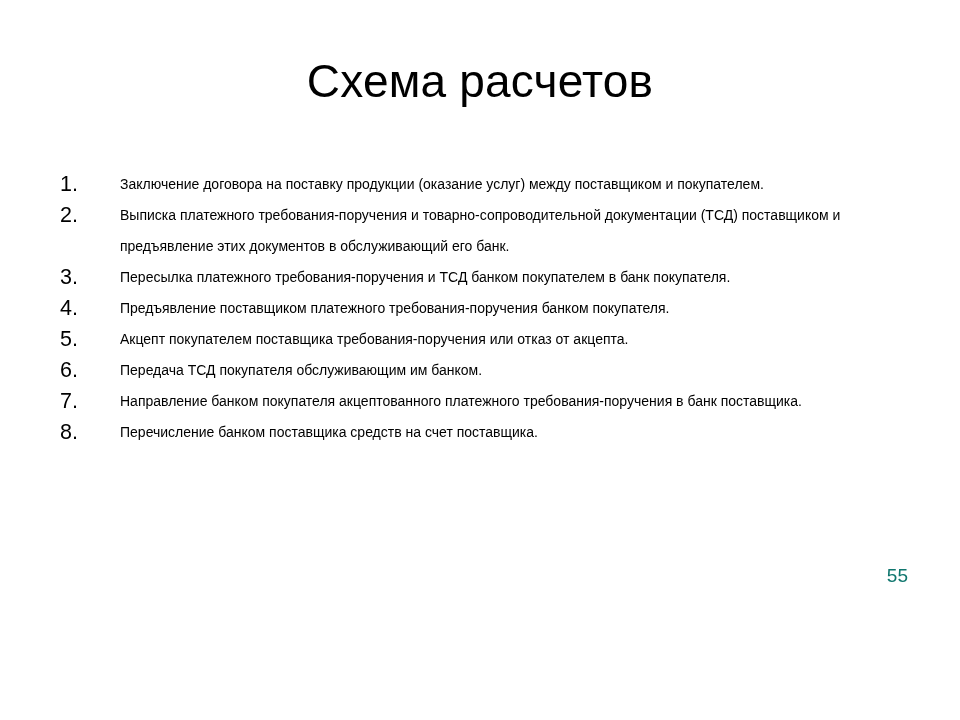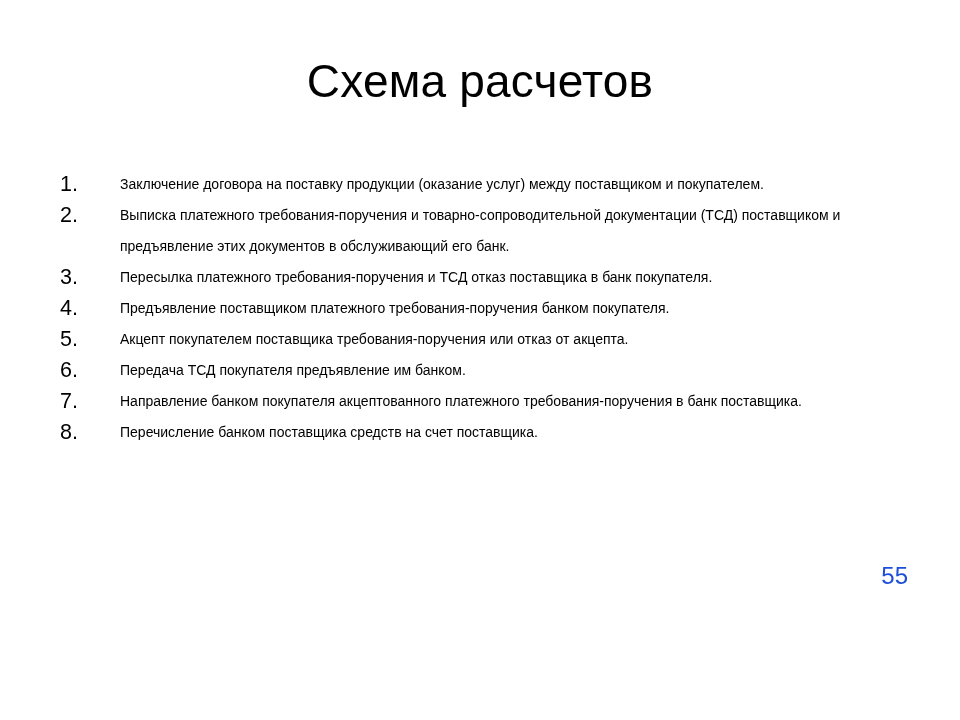--- a/index.html
+++ b/index.html
@@ -72,23 +72,23 @@
   .item-text {
     display: block;
     font-size: 14px;
     line-height: 31px;
   }
 
   .page-number {
     position: absolute;
     right: 52px;
     bottom: 38px;
-    font-size: 24px;
+    font-size: 19px;
     line-height: 22px;
-    color: #1d4ed8;
+    color: #0f766e;
     text-align: right;
   }
 </style>
 </head>
 <body>
 
 <div class="slide">
 
   <div class="slide-title">Схема расчетов</div>
 
@@ -99,36 +99,36 @@
       <span class="item-text">Заключение договора на поставку продукции (оказание услуг) между поставщиком и покупателем.</span>
     </li>
 
     <li class="list-item">
       <span class="item-number">2.</span>
       <span class="item-text">Выписка платежного требования-поручения и товарно-сопроводительной документации (ТСД) поставщиком и предъявление этих документов в обслуживающий его банк.</span>
     </li>
 
     <li class="list-item">
       <span class="item-number">3.</span>
-      <span class="item-text">Пересылка платежного требования-поручения и ТСД отказ поставщика в банк покупателя.</span>
+      <span class="item-text">Пересылка платежного требования-поручения и ТСД банком покупателем в банк покупателя.</span>
     </li>
 
     <li class="list-item">
       <span class="item-number">4.</span>
       <span class="item-text">Предъявление поставщиком платежного требования-поручения банком покупателя.</span>
     </li>
 
     <li class="list-item">
       <span class="item-number">5.</span>
       <span class="item-text">Акцепт покупателем поставщика требования-поручения или отказ от акцепта.</span>
     </li>
 
     <li class="list-item">
       <span class="item-number">6.</span>
-      <span class="item-text">Передача ТСД покупателя предъявление им банком.</span>
+      <span class="item-text">Передача ТСД покупателя обслуживающим им банком.</span>
     </li>
 
     <li class="list-item">
       <span class="item-number">7.</span>
       <span class="item-text">Направление банком покупателя акцептованного платежного требования-поручения в банк поставщика.</span>
     </li>
 
     <li class="list-item">
       <span class="item-number">8.</span>
       <span class="item-text">Перечисление банком поставщика средств на счет поставщика.</span>

